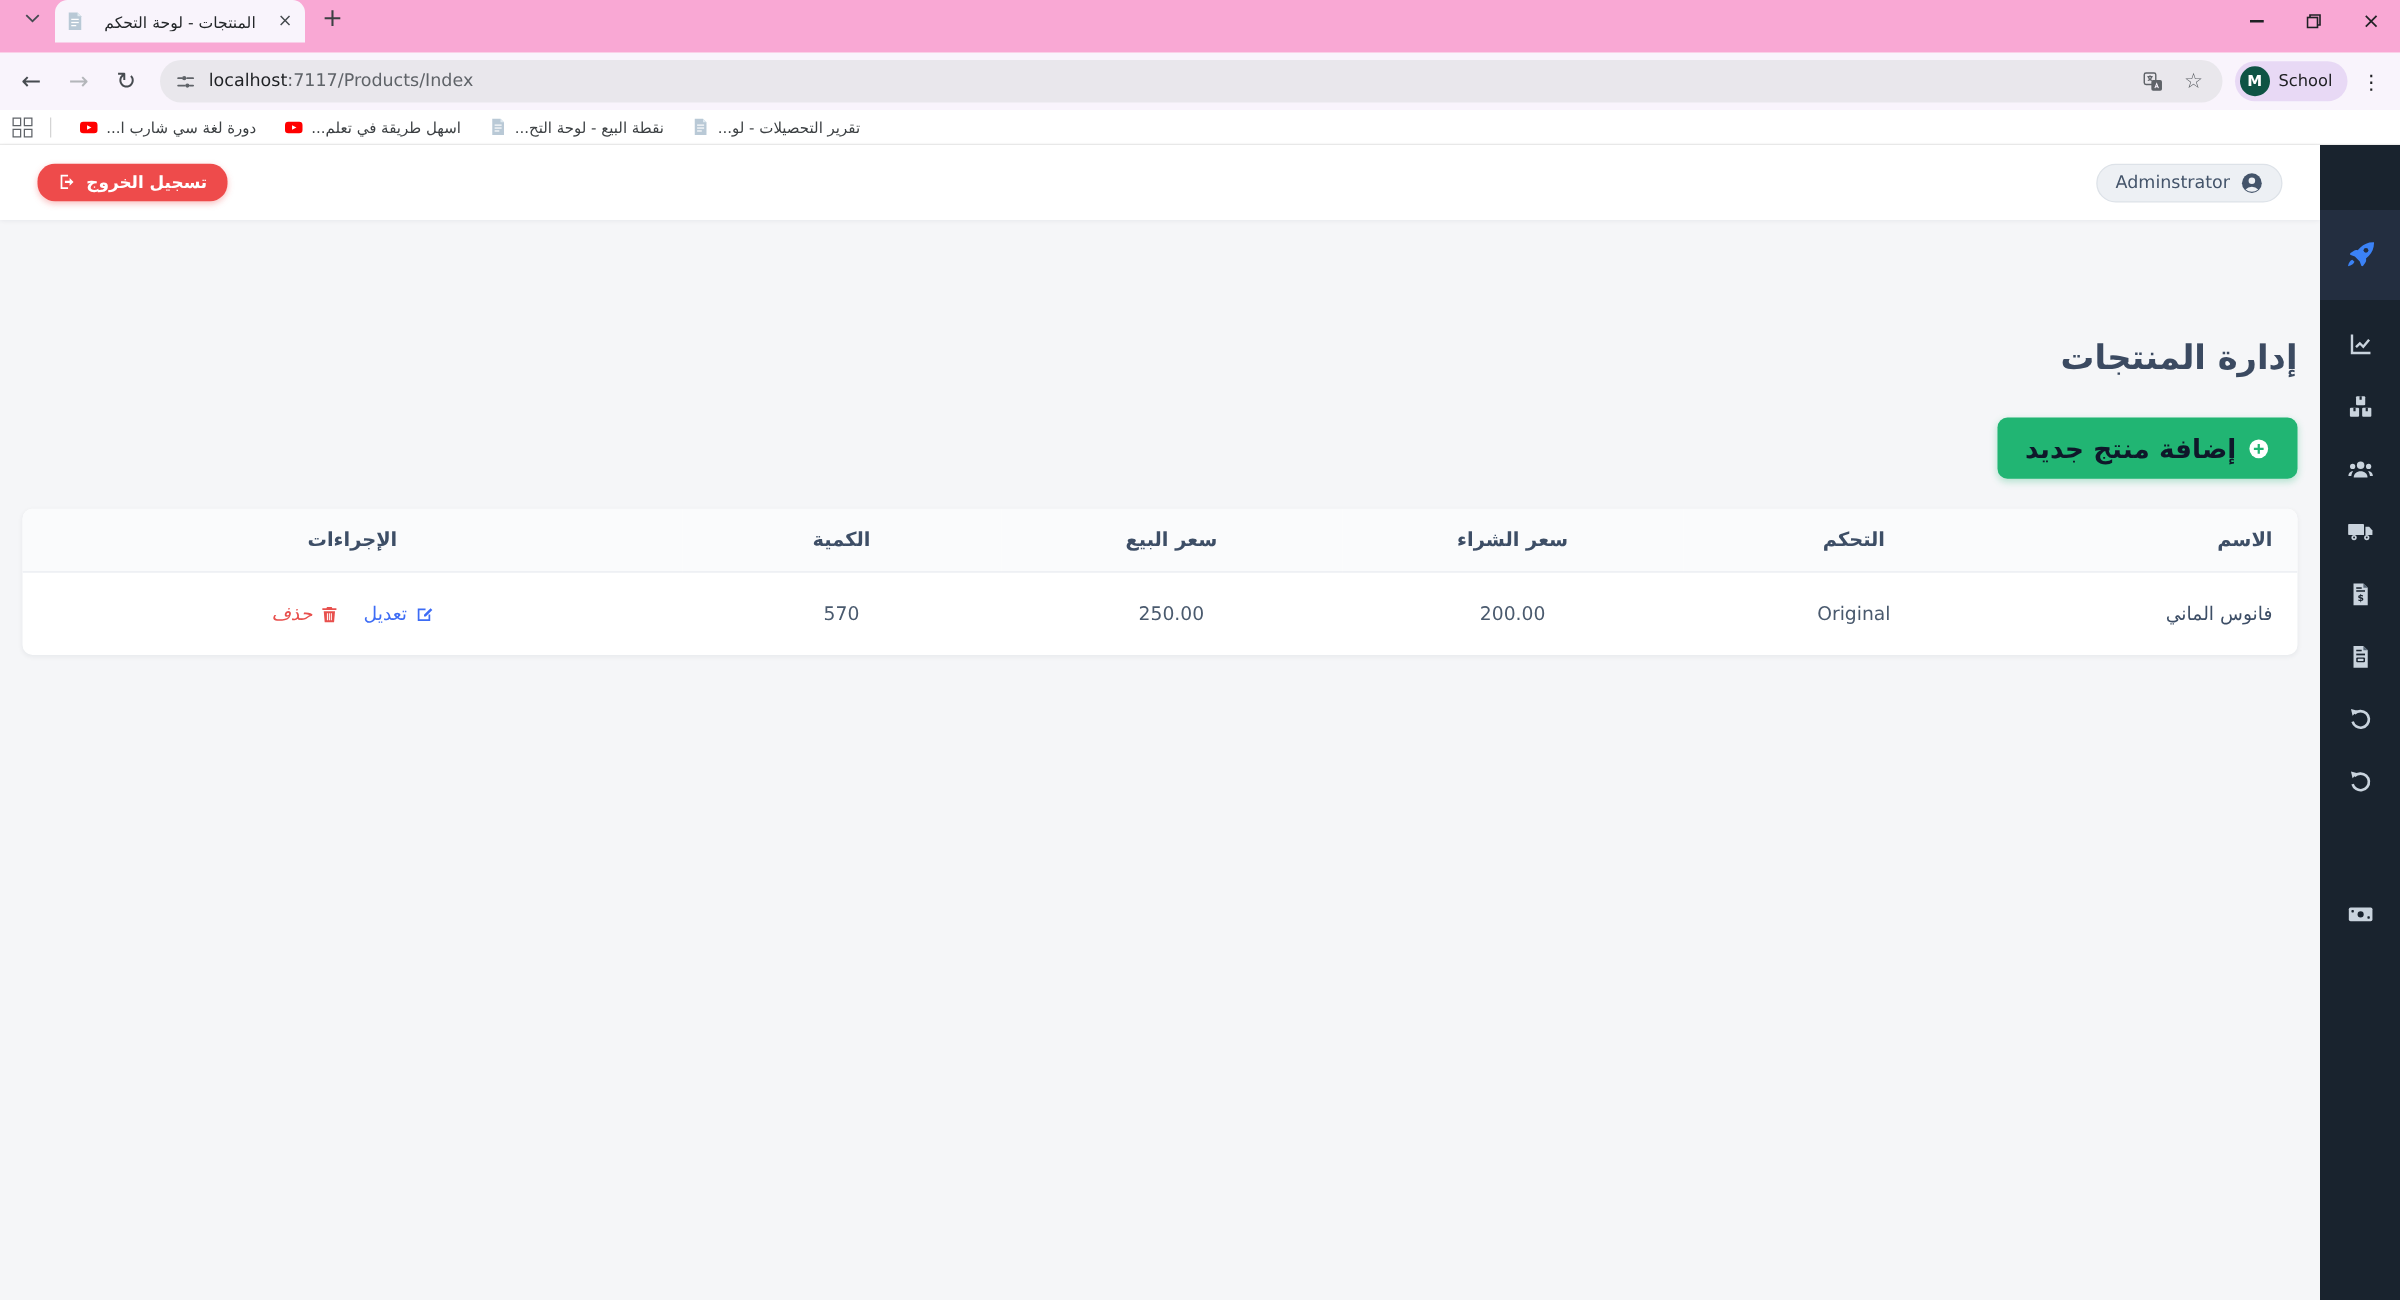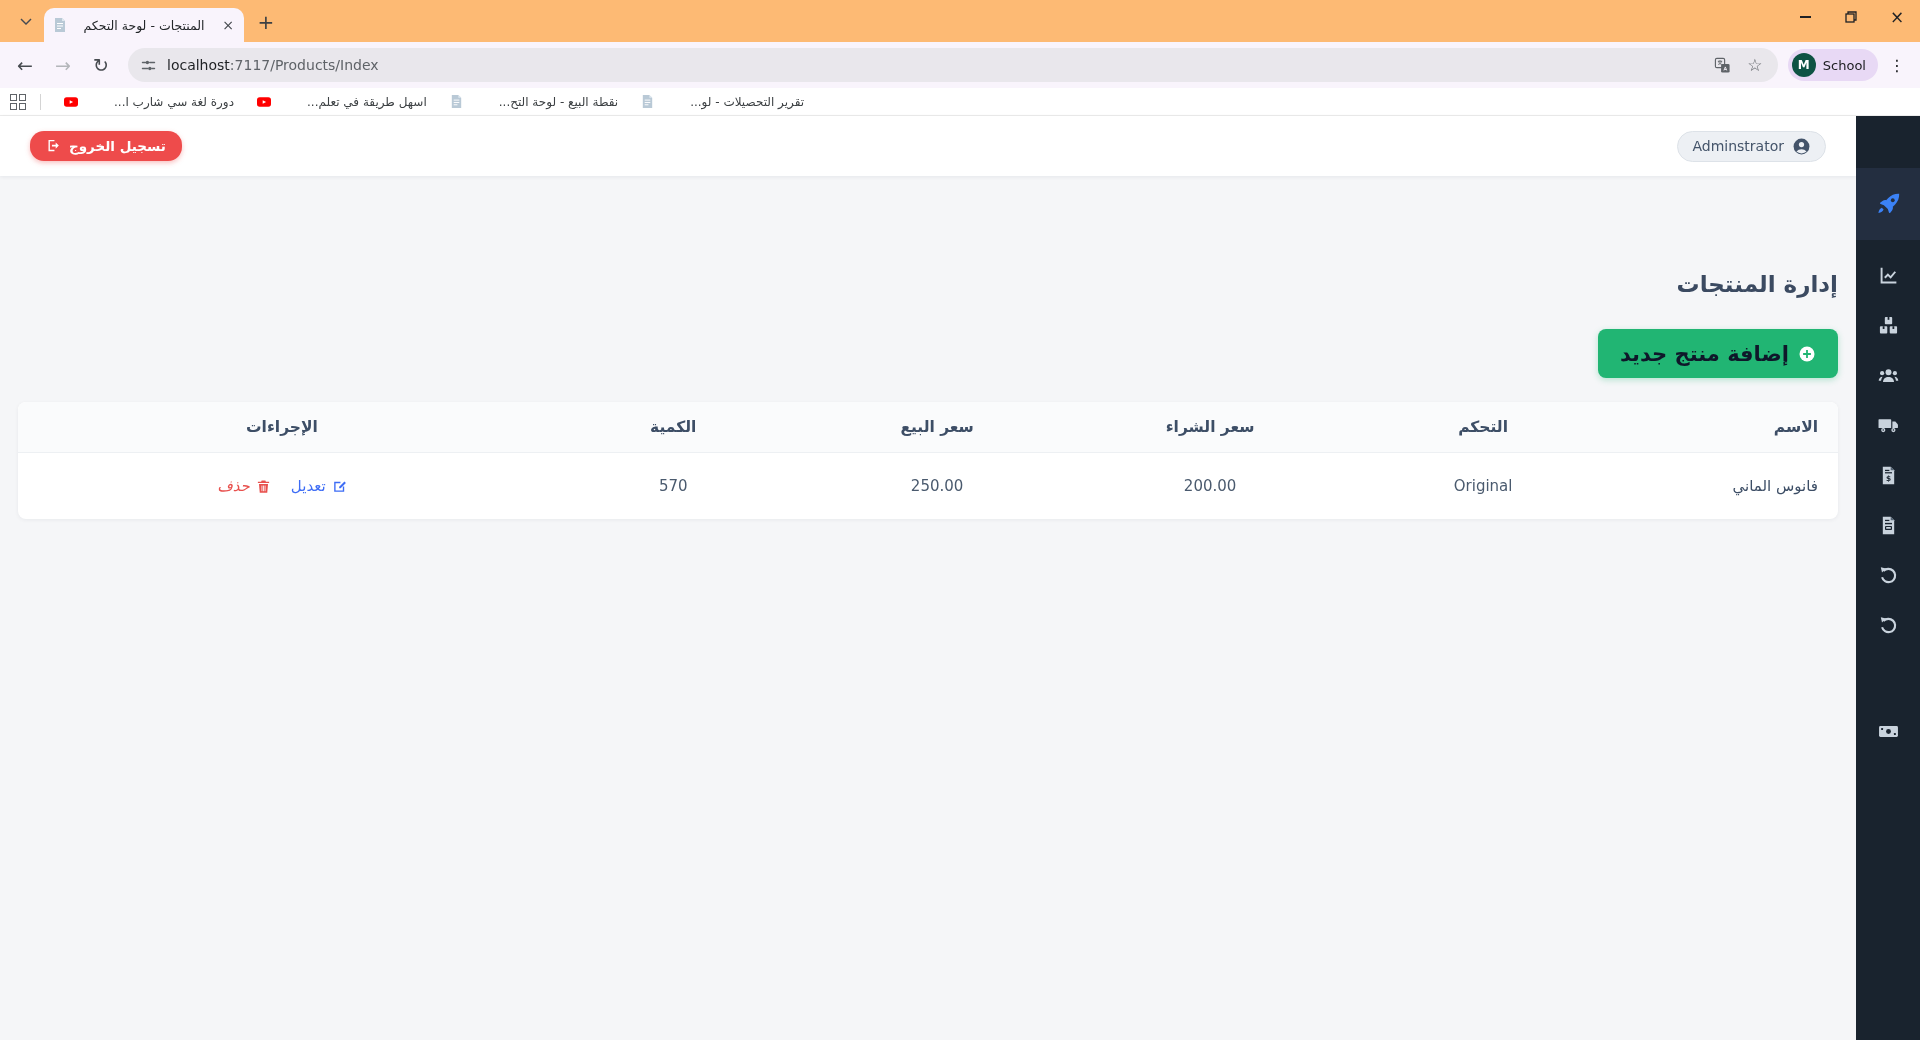--- a/index.html
+++ b/index.html
@@ -1,20 +1,20 @@
 <!DOCTYPE html>
 <html lang="ar"><head>
 <meta charset="utf-8">
 <style>
   * { margin:0; padding:0; box-sizing:border-box; }
   html,body { width:1920px; height:1040px; overflow:hidden;
     font-family:"DejaVu Sans","Liberation Sans",sans-serif; }
 
   
-  .tabstrip { height:42px; background:#fdba74; display:flex; align-items:flex-end; position:relative; }
+  .tabstrip { height:42px; background:#f9a8d4; display:flex; align-items:flex-start; position:relative; }
   .tab-search { width:28px; height:28px; border-radius:50%; margin:0 0 7px 12px; display:flex;
     align-items:center; justify-content:center; color:#454a51; background:transparent; }
   .tab { width:200px; height:34px; background:#f9f4fc; border-radius:10px 10px 0 0; margin-left:4px;
     display:flex; align-items:center; padding:0 8px; gap:8px; }
   .tab-title { flex:1; font-size:12.5px; color:#232629; white-space:nowrap; overflow:hidden; text-align:center; direction:rtl; }
   .tab-close { width:16px; height:16px; border-radius:50%; display:flex; align-items:center; justify-content:center;
     font-size:14px; color:#45494e; line-height:1; }
   .newtab { width:28px; height:28px; margin:0 0 6px 8px; border-radius:50%; display:flex; align-items:center;
     justify-content:center; font-size:20px; color:#3c4043; }
   .win-controls { position:absolute; right:0; top:0; height:34px; display:flex; }
@@ -37,38 +37,38 @@
     padding:0 12px 0 4px; gap:7px; }
   .avatar { width:24px; height:24px; border-radius:50%; background:#0e5344; color:#fff; font-size:12px;
     font-weight:bold; display:flex; align-items:center; justify-content:center; }
   .profile-name { font-size:13px; color:#202124; }
   .kebab { width:30px; height:30px; display:flex; align-items:center; justify-content:center; font-size:16px; color:#202124; }
 
   .bookmarks { height:28px; background:#ffffff; display:flex; align-items:center; padding:0 10px; gap:6px;
     border-bottom:1px solid #ececec; }
   .bm-divider { width:1px; height:16px; background:#d4d4d4; margin:0 8px; }
   .bookmark { display:flex; align-items:center; gap:6px; padding:2px 8px; border-radius:8px; }
-  .bookmark span { font-size:12px; color:#3c4043; direction:rtl; white-space:nowrap;margin-left:29px; }
+  .bookmark span { font-size:12px; color:#3c4043; direction:rtl; white-space:nowrap; }
   .apps-grid { display:grid; grid-template-columns:7px 7px; grid-gap:2px; }
   .apps-grid i { width:7px; height:7px; border:1.6px solid #5f6368; display:block; }
 
   
   .app { display:flex; width:1920px; height:924px; background:#f5f6f8; }
   .app-main { flex:1; direction:rtl; display:flex; flex-direction:column; }
 
   .navbar { height:60px; background:#fff; display:flex; align-items:center; justify-content:space-between;
     padding:0 30px; box-shadow:0 1px 4px rgba(20,30,50,.07); }
   .admin-badge { display:flex; align-items:center; gap:8px; background:#edf0f4; border:1px solid #dde2e8;
     border-radius:17px; padding:5px 14px; color:#44546a; font-size:14px; direction:ltr; }
   .logout-btn { display:flex; align-items:flex-start; gap:8px; background:#ee4b4b; color:#fff; border:none;
     border-radius:14px; padding:7px 16px; font-size:13.5px; font-weight:bold; cursor:pointer;
     font-family:inherit; box-shadow:0 2px 5px rgba(238,75,75,.35); }
 
   .content { padding:0 18px; }
-  .page-title { margin-top:95px; font-size:23px; font-weight:bold; color:#3b4a61; text-align:start; }
+  .page-title { margin-top:95px; font-size:27px; font-weight:bold; color:#3b4a61; text-align:start; }
   .btn-row { margin-top:32px; }
   .add-btn { display:inline-flex; align-items:center; gap:9px; background:#21b573; color:#0f172a; border:none;
     border-radius:8px; height:49px; padding:0 22px; font-size:21px; font-weight:bold; cursor:pointer;
     font-family:inherit; box-shadow:0 2px 6px rgba(33,181,115,.3); }
 
   .table-card { margin-top:24px; background:#fff; border-radius:8px; overflow:hidden;
     box-shadow:0 1px 4px rgba(20,30,50,.06); }
   table { width:100%; border-collapse:collapse; }
   thead th { background:#fafbfc; border-bottom:1px solid #edf0f3; padding:16px 12px; font-size:15.5px;
     font-weight:bold; color:#3d4e66; text-align:center; }

